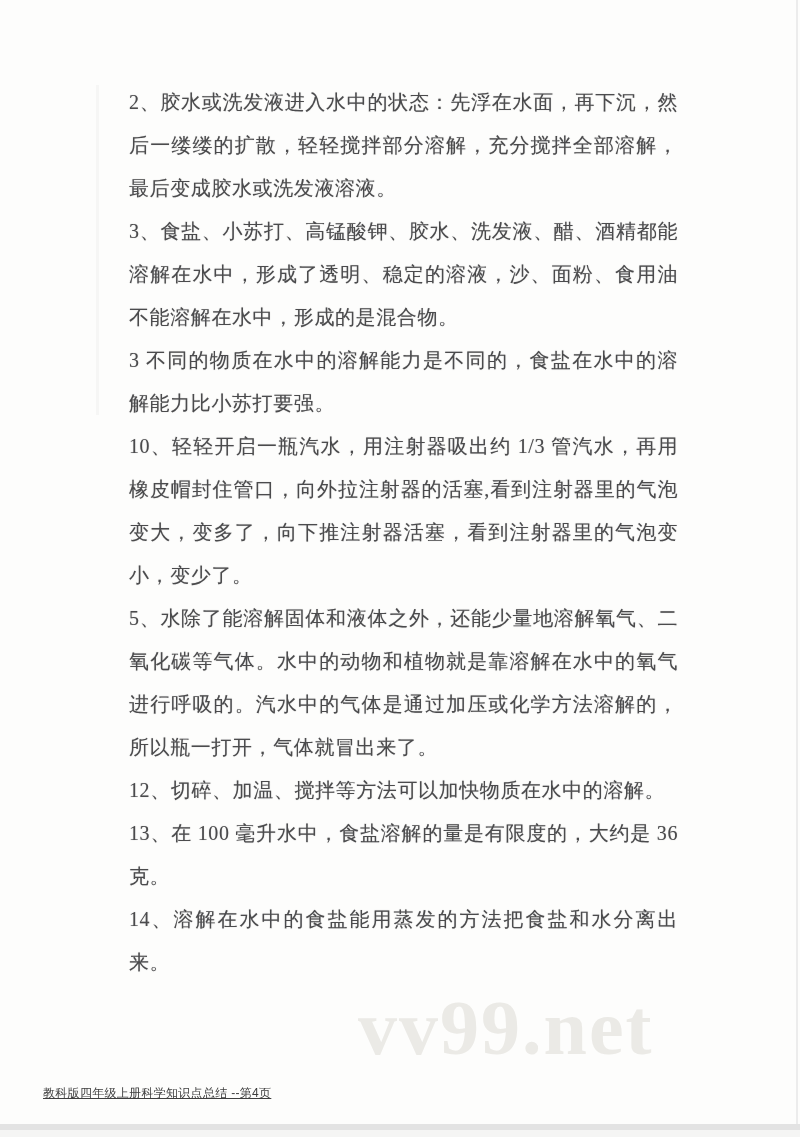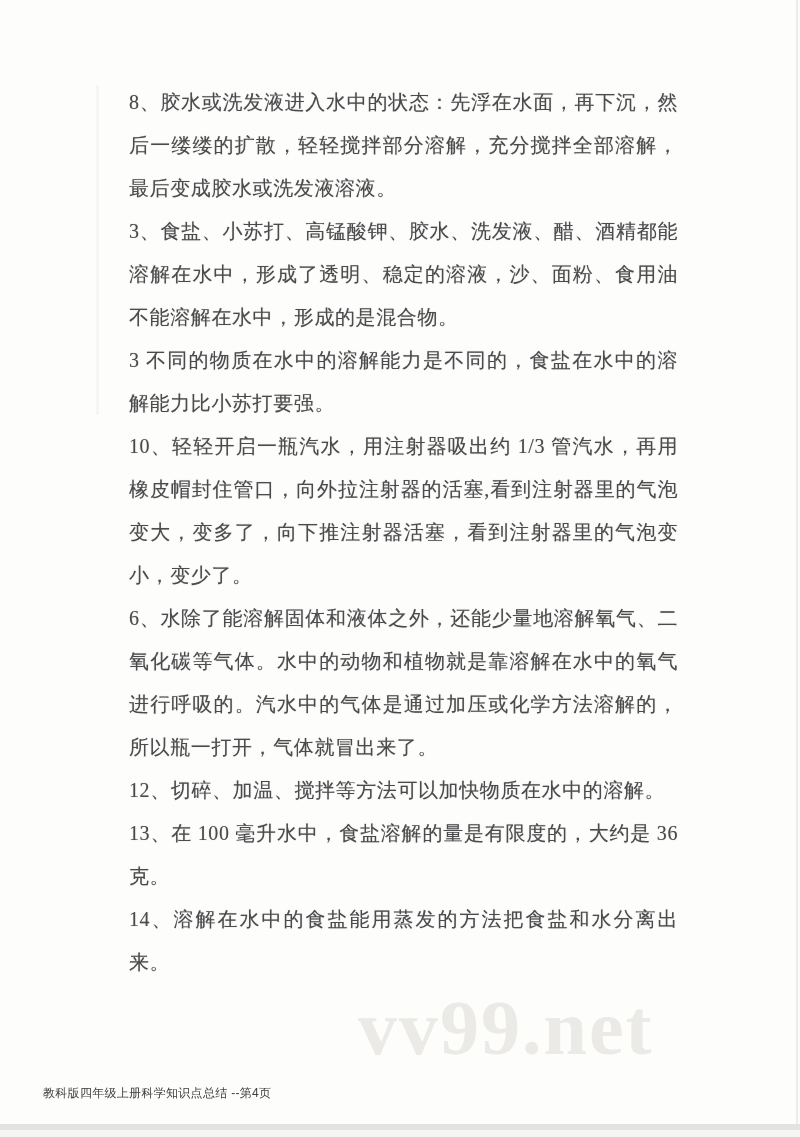--- a/index.html
+++ b/index.html
@@ -47,20 +47,21 @@
   }
   .footer {
     position: absolute;
     left: 43px;
     top: 1085px;
     font-family: "Liberation Sans", "DejaVu Sans", sans-serif;
     font-size: 12px;
     color: #3e3e3e;
     letter-spacing: 0.3px;
     z-index: 2;
+    text-decoration: underline;
   }
   .right-edge-line {
     position: absolute;
     top: 0;
     right: 2px;
     width: 2px;
     height: 1124px;
     background: #ececec;
     z-index: 0;
   }
@@ -96,25 +97,25 @@
 <body>
 
 <div class="page">
 
   <div class="left-scan-smudge"></div>
   <div class="right-edge-line"></div>
 
   <div class="watermark">vv99.net</div>
 
   <div class="text-block">
-    <p>8、胶水或洗发液进入水中的状态：先浮在水面，再下沉，然后一缕缕的扩散，轻轻搅拌部分溶解，充分搅拌全部溶解，最后变成胶水或洗发液溶液。</p>
+    <p>2、胶水或洗发液进入水中的状态：先浮在水面，再下沉，然后一缕缕的扩散，轻轻搅拌部分溶解，充分搅拌全部溶解，最后变成胶水或洗发液溶液。</p>
     <p>3、食盐、小苏打、高锰酸钾、胶水、洗发液、醋、酒精都能溶解在水中，形成了透明、稳定的溶液，沙、面粉、食用油不能溶解在水中，形成的是混合物。</p>
     <p>3 不同的物质在水中的溶解能力是不同的，食盐在水中的溶解能力比小苏打要强。</p>
     <p>10、轻轻开启一瓶汽水，用注射器吸出约 1/3 管汽水，再用橡皮帽封住管口，向外拉注射器的活塞,看到注射器里的气泡变大，变多了，向下推注射器活塞，看到注射器里的气泡变小，变少了。</p>
-    <p>6、水除了能溶解固体和液体之外，还能少量地溶解氧气、二氧化碳等气体。水中的动物和植物就是靠溶解在水中的氧气进行呼吸的。汽水中的气体是通过加压或化学方法溶解的，所以瓶一打开，气体就冒出来了。</p>
+    <p>5、水除了能溶解固体和液体之外，还能少量地溶解氧气、二氧化碳等气体。水中的动物和植物就是靠溶解在水中的氧气进行呼吸的。汽水中的气体是通过加压或化学方法溶解的，所以瓶一打开，气体就冒出来了。</p>
     <p>12、切碎、加温、搅拌等方法可以加快物质在水中的溶解。</p>
     <p>13、在 100 毫升水中，食盐溶解的量是有限度的，大约是 36 克。</p>
     <p>14、溶解在水中的食盐能用蒸发的方法把食盐和水分离出来。</p>
   </div>
 
   <div class="footer">教科版四年级上册科学知识点总结 --第4页</div>
 
   <div class="bottom-edge-band"></div>
   <div class="below-page-area"></div>
 

